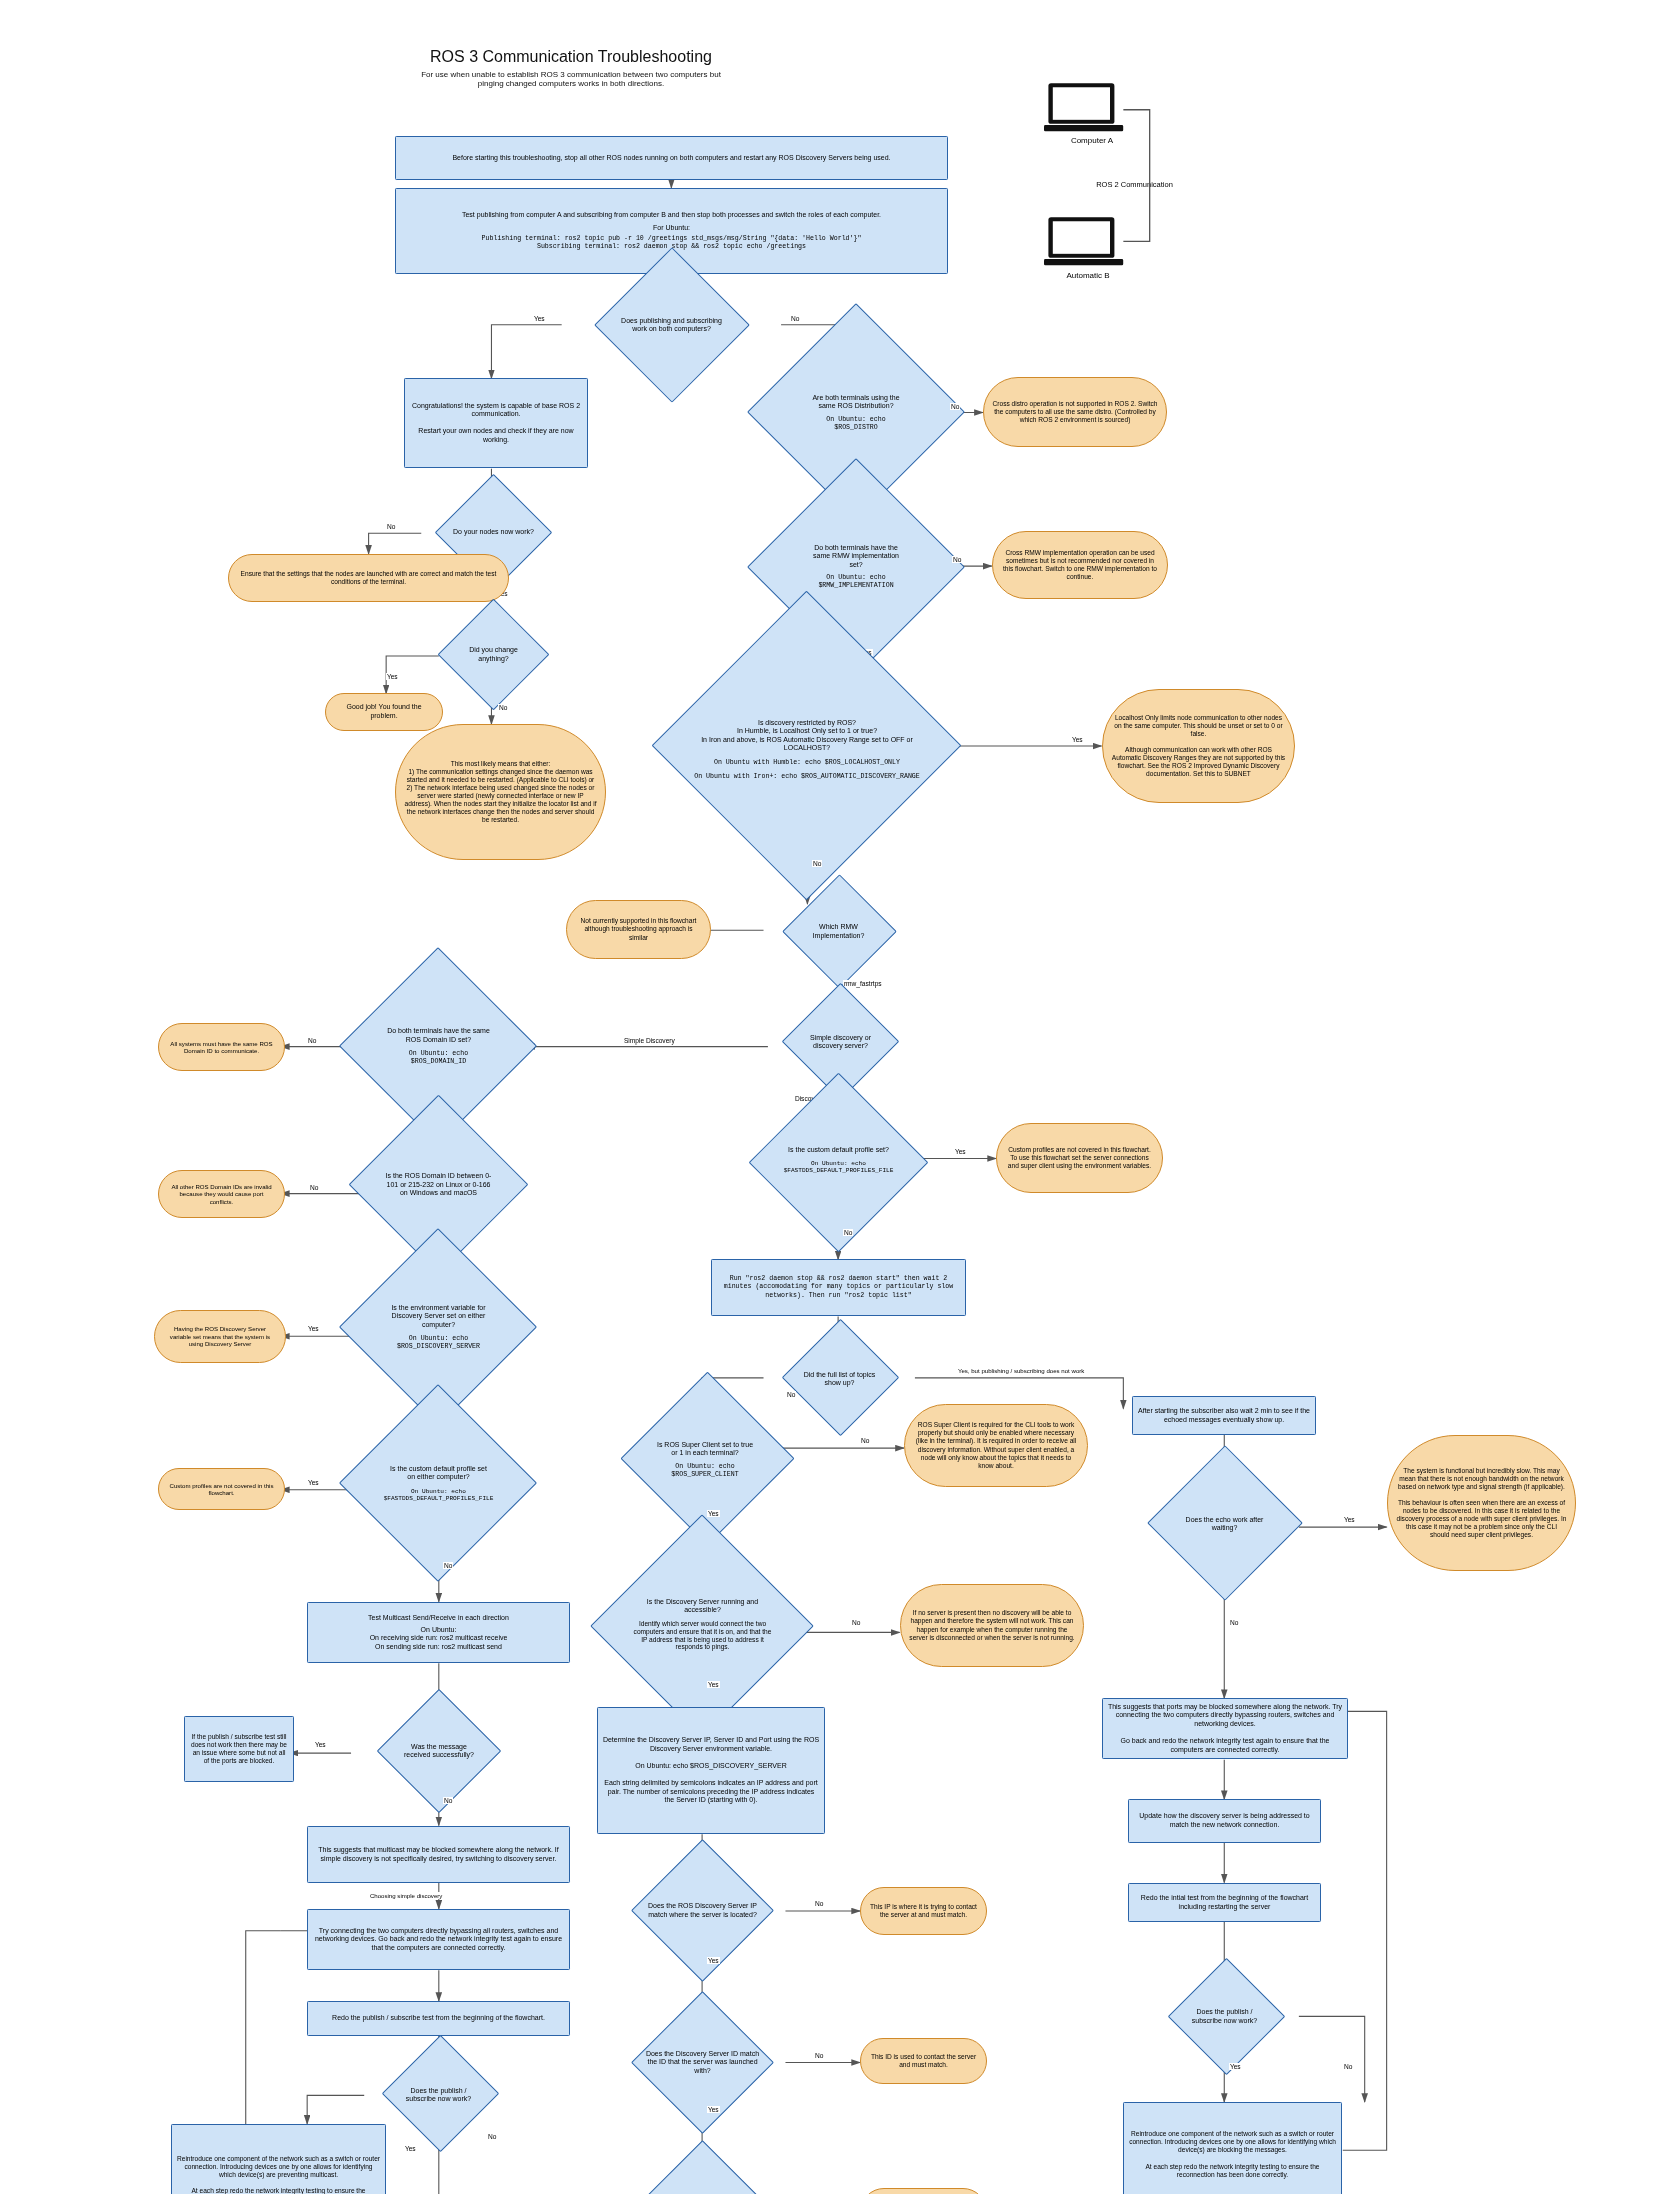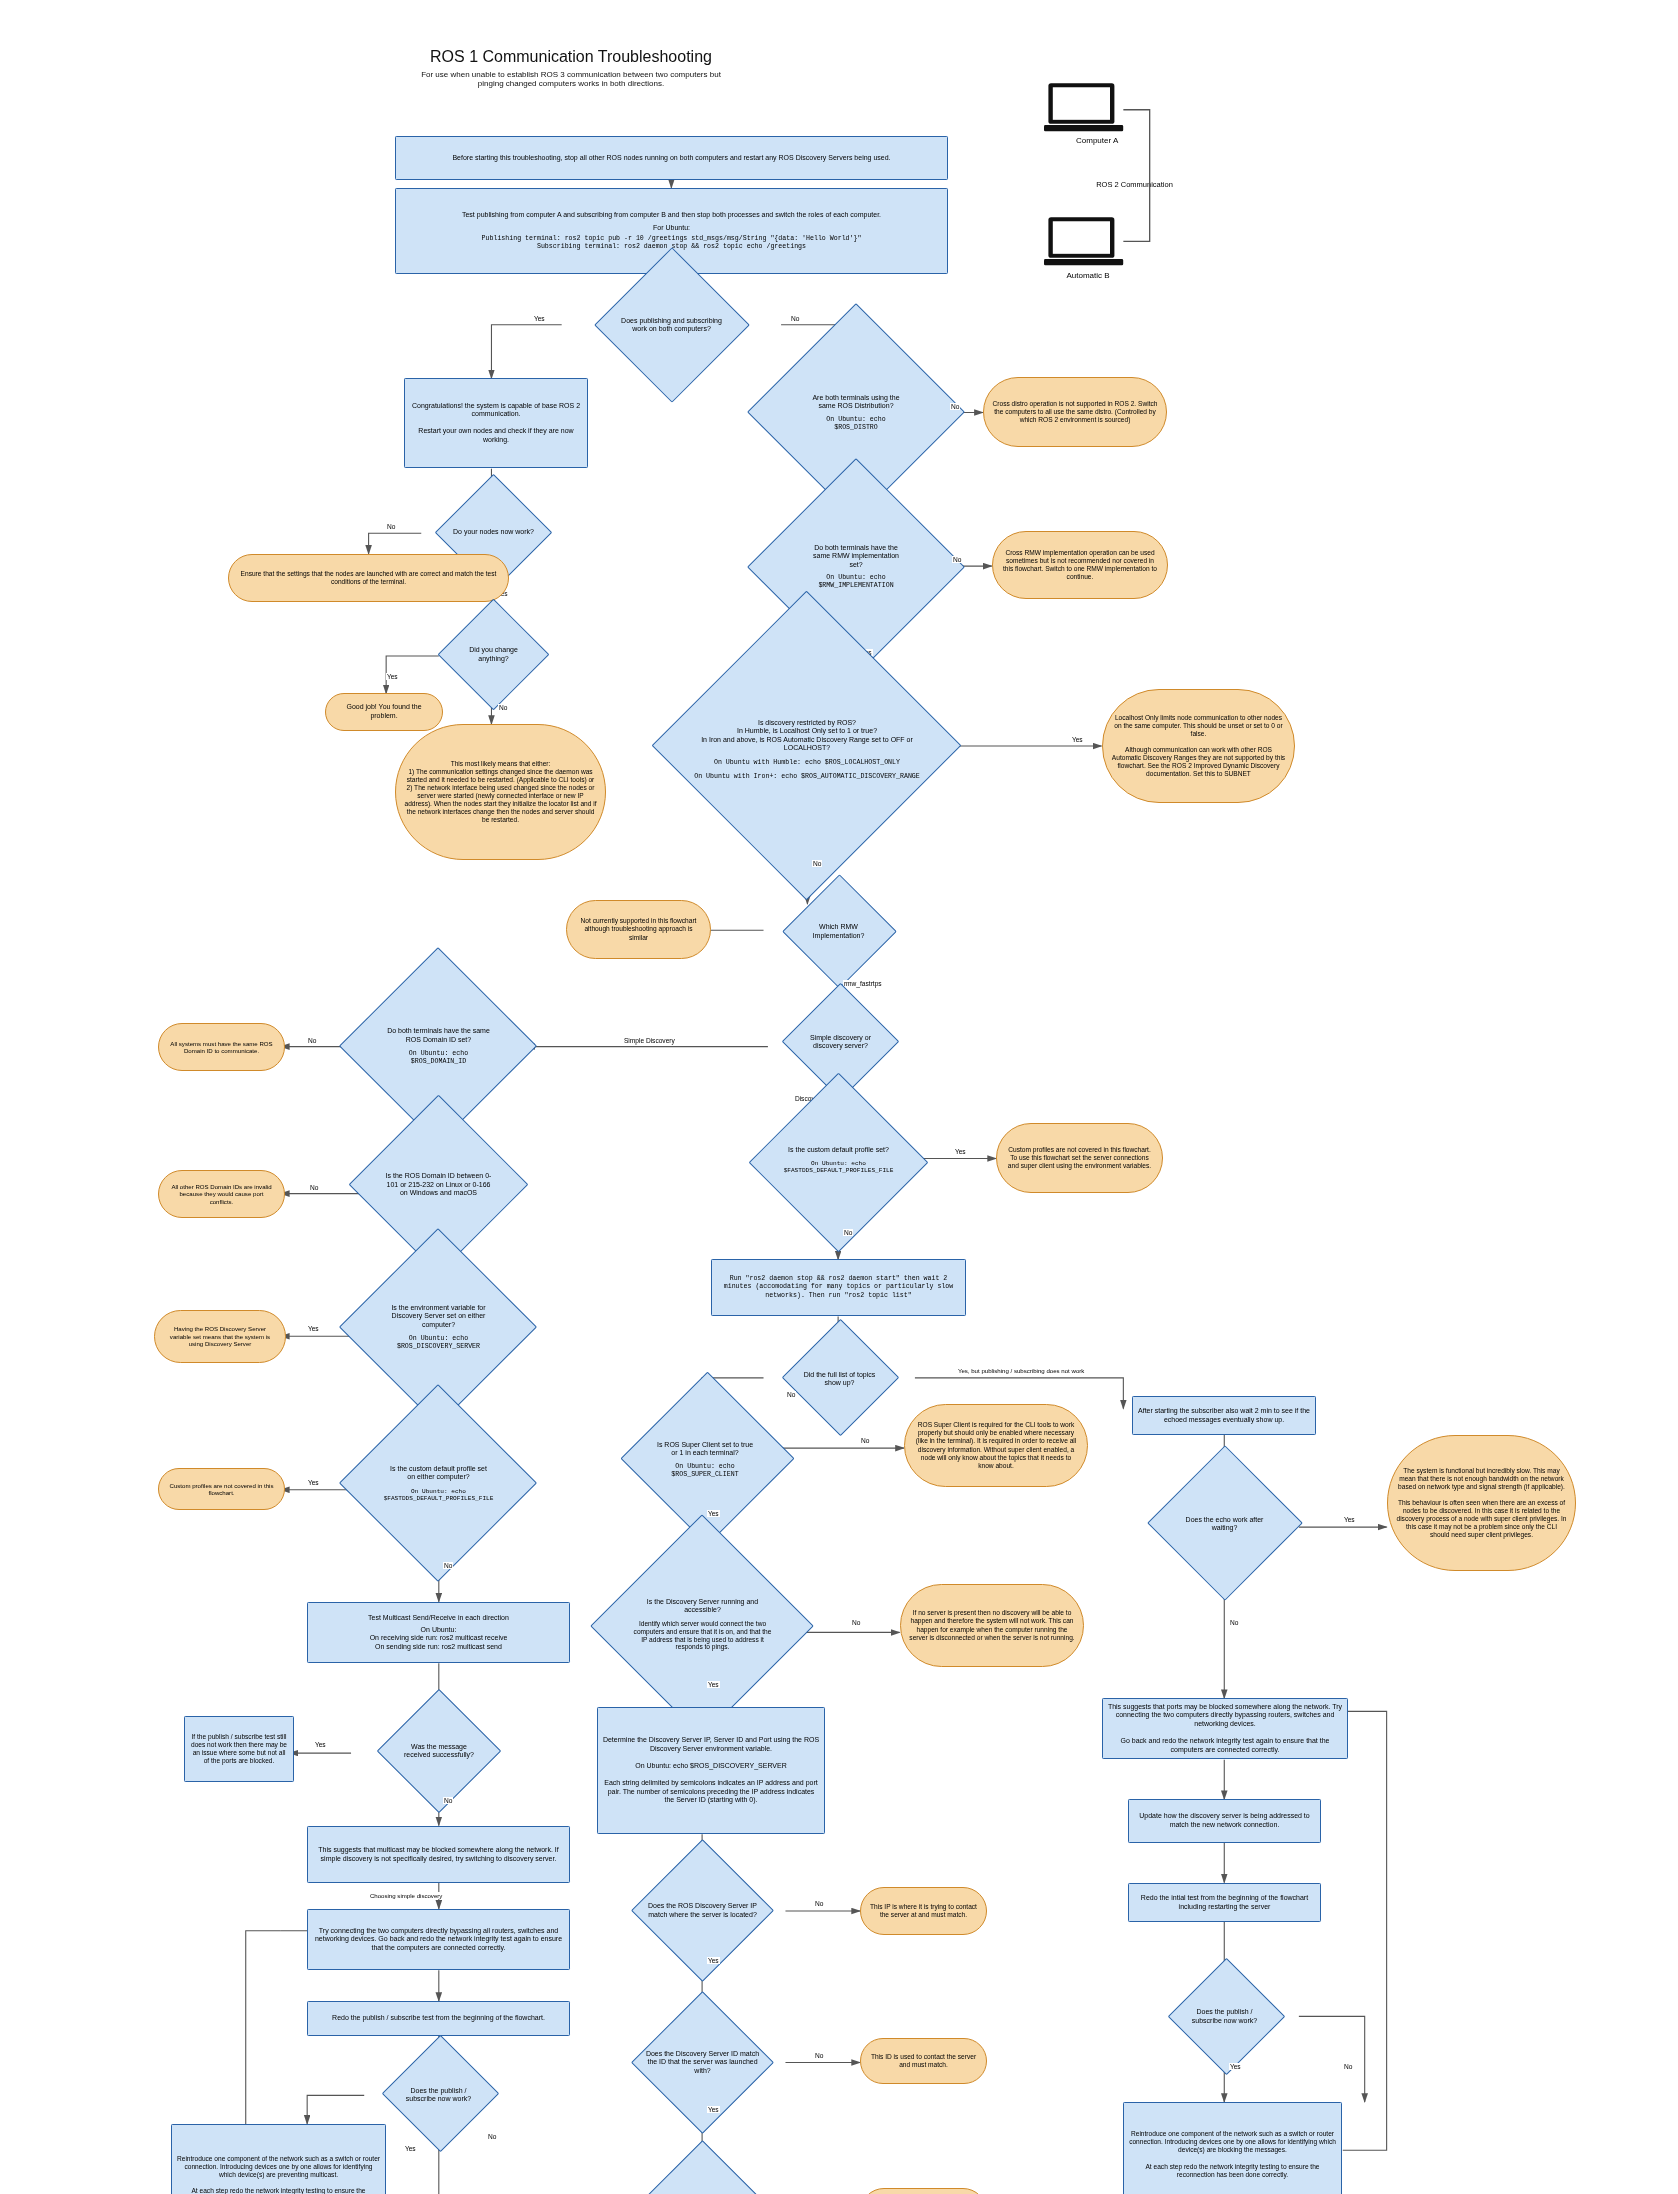--- a/index.html
+++ b/index.html
@@ -17,21 +17,21 @@
   svg.edges{position:absolute;left:0;top:0;width:1678px;height:2507px;pointer-events:none;}
   .title{position:absolute;text-align:center;}
   .pc{position:absolute;}
 </style>
 </head>
 <body>
 
 <div id="page">
 
   <div class="title" style="left:334px;top:48px;width:474px;font-size:16px;color:#111;">
-    <div>ROS 1 Communication Troubleshooting</div>
+    <div>ROS 3 Communication Troubleshooting</div>
   </div>
   <div class="title" style="left:334px;top:70px;width:474px;font-size:8px;color:#111;">
     <div>For use when unable to establish ROS 3 communication between two computers but</div>
     <div>pinging changed computers works in both directions.</div>
   </div>
 
   <svg class="edges" viewBox="0 0 3824 5713">
     <defs>
       <marker id="arrow" markerWidth="10" markerHeight="10" refX="8" refY="3" orient="auto" markerUnits="strokeWidth">
         <path d="M0,0 L0,6 L9,3 z" fill="#555"></path>
@@ -166,21 +166,21 @@
     </g>
   </svg>
 
   <div class="pc" style="left:1044px;top:81px;">
     <svg width="88" height="53" viewBox="0 0 200 120">
       <rect x="10" y="5" width="150" height="92" rx="6" fill="#111"></rect>
       <rect x="20" y="14" width="130" height="74" fill="#fff"></rect>
       <rect x="0" y="100" width="180" height="14" rx="3" fill="#111"></rect>
     </svg>
   </div>
-  <div class="txt" style="left:1076px;top:136px;width:88px;font-size:8px;">Computer A</div>
+  <div class="txt" style="left:1048px;top:136px;width:88px;text-align:center;font-size:8px;">Computer A</div>
 
   <div class="pc" style="left:1044px;top:215px;">
     <svg width="88" height="53" viewBox="0 0 200 120">
       <rect x="10" y="5" width="150" height="92" rx="6" fill="#111"></rect>
       <rect x="20" y="14" width="130" height="74" fill="#fff"></rect>
       <rect x="0" y="100" width="180" height="14" rx="3" fill="#111"></rect>
     </svg>
   </div>
   <div class="txt" style="left:1044px;top:271px;width:88px;text-align:center;font-size:8px;">Automatic B</div>
 

